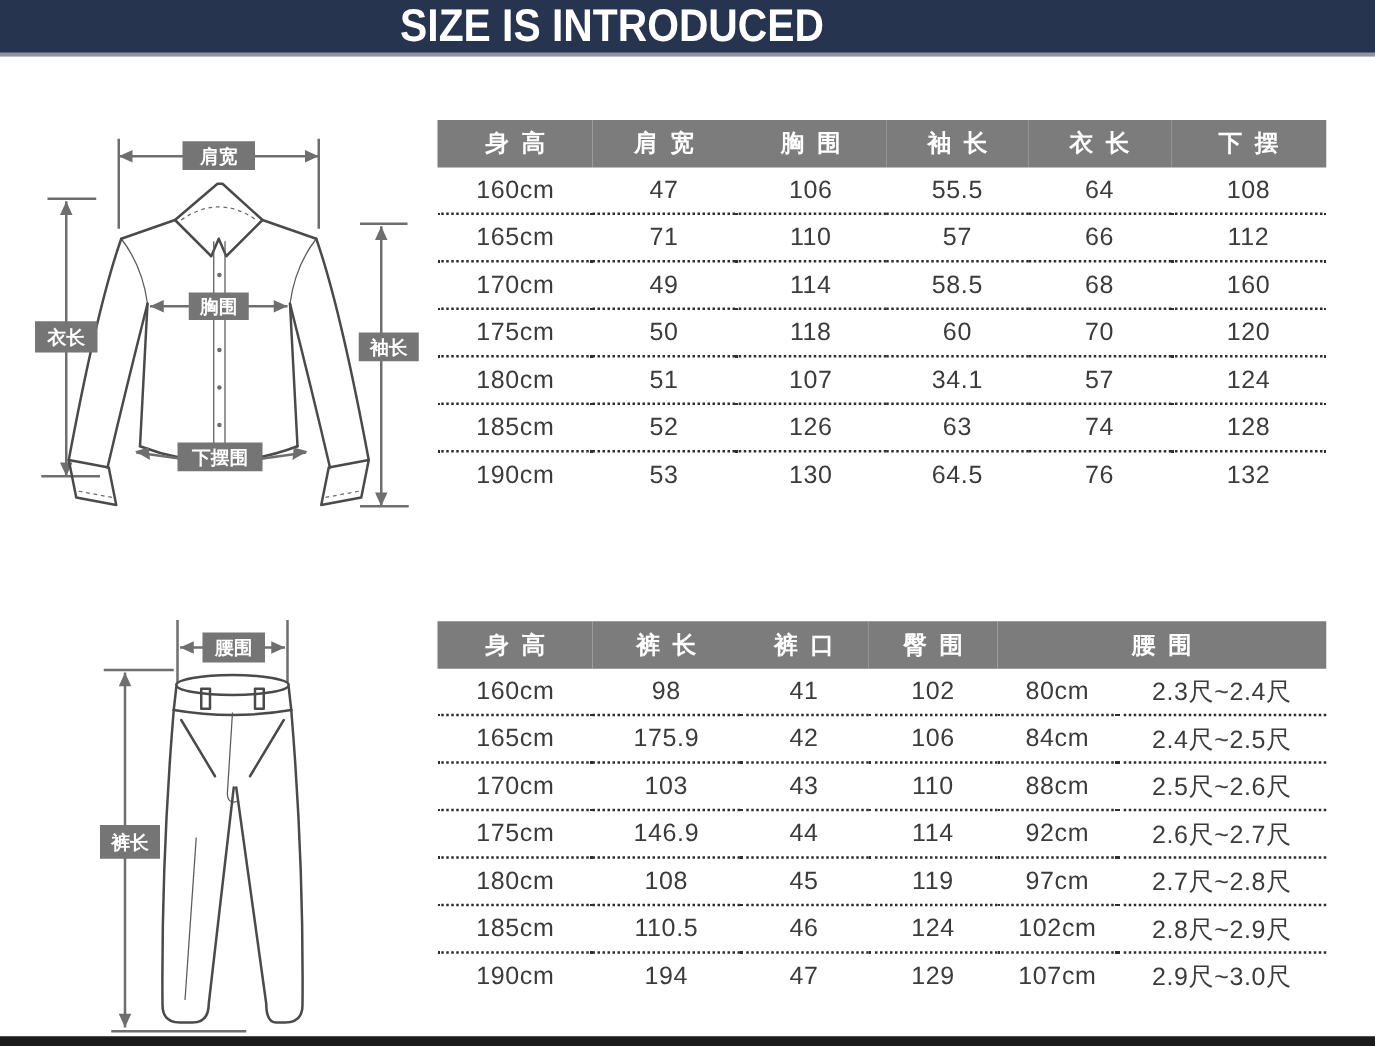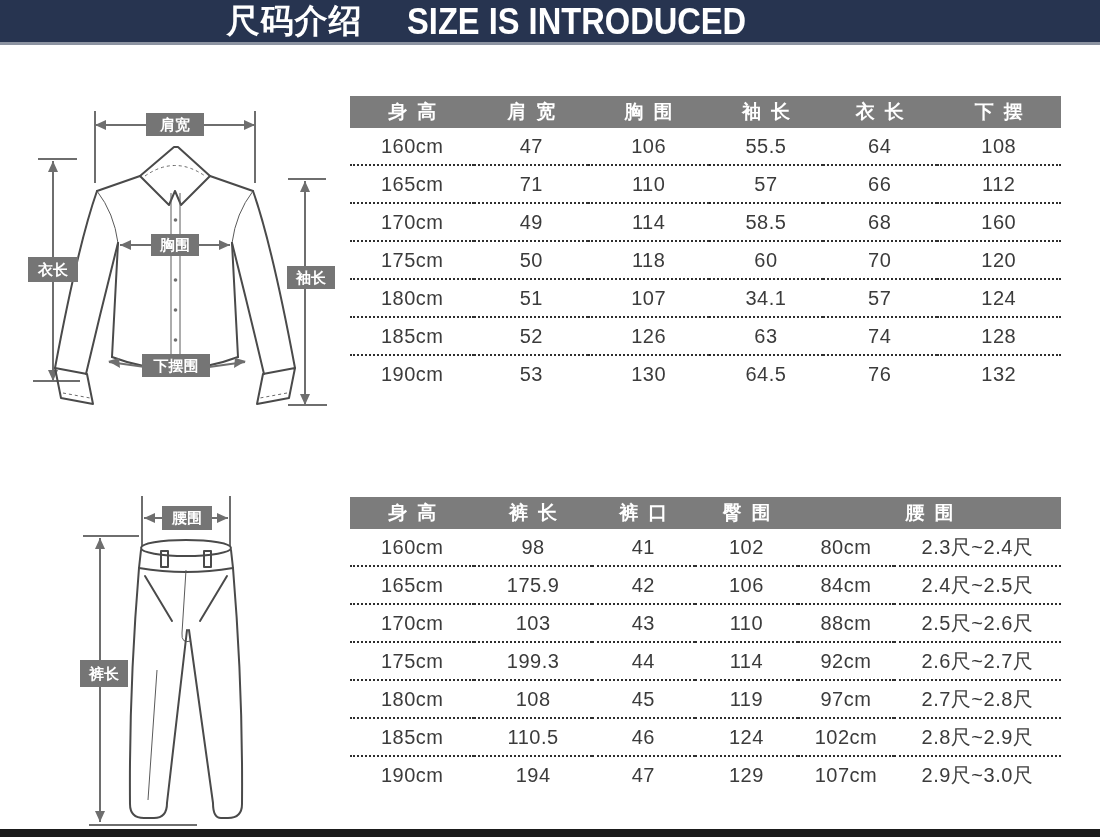--- a/index.html
+++ b/index.html
@@ -16,21 +16,21 @@
   }
   .banner-zh{color:#fff;font-size:33px;font-weight:700;letter-spacing:1px;margin-right:38px;}
   .banner-en{color:#fff;font-size:34px;font-weight:700;letter-spacing:0px;transform:scale(0.96,1.08);}
   
   .size-table{
     position:absolute;left:350px;width:711px;border-collapse:collapse;table-layout:fixed;
   }
   .size-table.shirt{top:96px;}
   .size-table.pants{top:497px;}
   .size-table th{
-    background:#7c7c7c;color:#ffffff;height:32px;font-size:19px;font-weight:700;
+    background:#7c7c7c;color:#ffffff;height:38px;font-size:19px;font-weight:700;
     letter-spacing:10px;text-indent:10px;text-align:center;padding:0;
   }
   .size-table td{
     height:36px;text-align:center;font-size:20px;color:#3b3b3b;padding:0;
     border-bottom:2px dotted #2e2e2e;letter-spacing:0.5px;
   }
   .size-table tr:last-child td{border-bottom:none;}
   
   .diagram{position:absolute;}
   .diagram.shirt{left:5px;top:75px;width:345px;height:370px;}
@@ -44,21 +44,20 @@
   .labeltext{fill:#ffffff;font-size:15px;font-weight:700;font-family:"Liberation Sans","DejaVu Sans",sans-serif;}
   
   .bottom-bar{position:absolute;left:0;bottom:0;width:1100px;height:8px;background:#1b1b1b;}
 </style>
 </head>
 <body>
 
 <div class="page">
 
   <header class="banner">
-    <span class="banner-zh">尺码介绍</span>
     <span class="banner-en">SIZE IS INTRODUCED</span>
   </header>
 
   <div class="diagram shirt">
     <svg width="345" height="370" viewBox="0 0 345 370">
 
       <g>
         <line class="dim" x1="90" y1="36" x2="90" y2="108"></line>
         <line class="dim" x1="250" y1="36" x2="250" y2="108"></line>
         <line class="dim" x1="90" y1="50" x2="250" y2="50"></line>
@@ -315,21 +314,21 @@
         <tr>
           <td>170cm</td>
           <td>103</td>
           <td>43</td>
           <td>110</td>
           <td>88cm</td>
           <td>2.5尺~2.6尺</td>
         </tr>
         <tr>
           <td>175cm</td>
-          <td>199.3</td>
+          <td>146.9</td>
           <td>44</td>
           <td>114</td>
           <td>92cm</td>
           <td>2.6尺~2.7尺</td>
         </tr>
         <tr>
           <td>180cm</td>
           <td>108</td>
           <td>45</td>
           <td>119</td>

